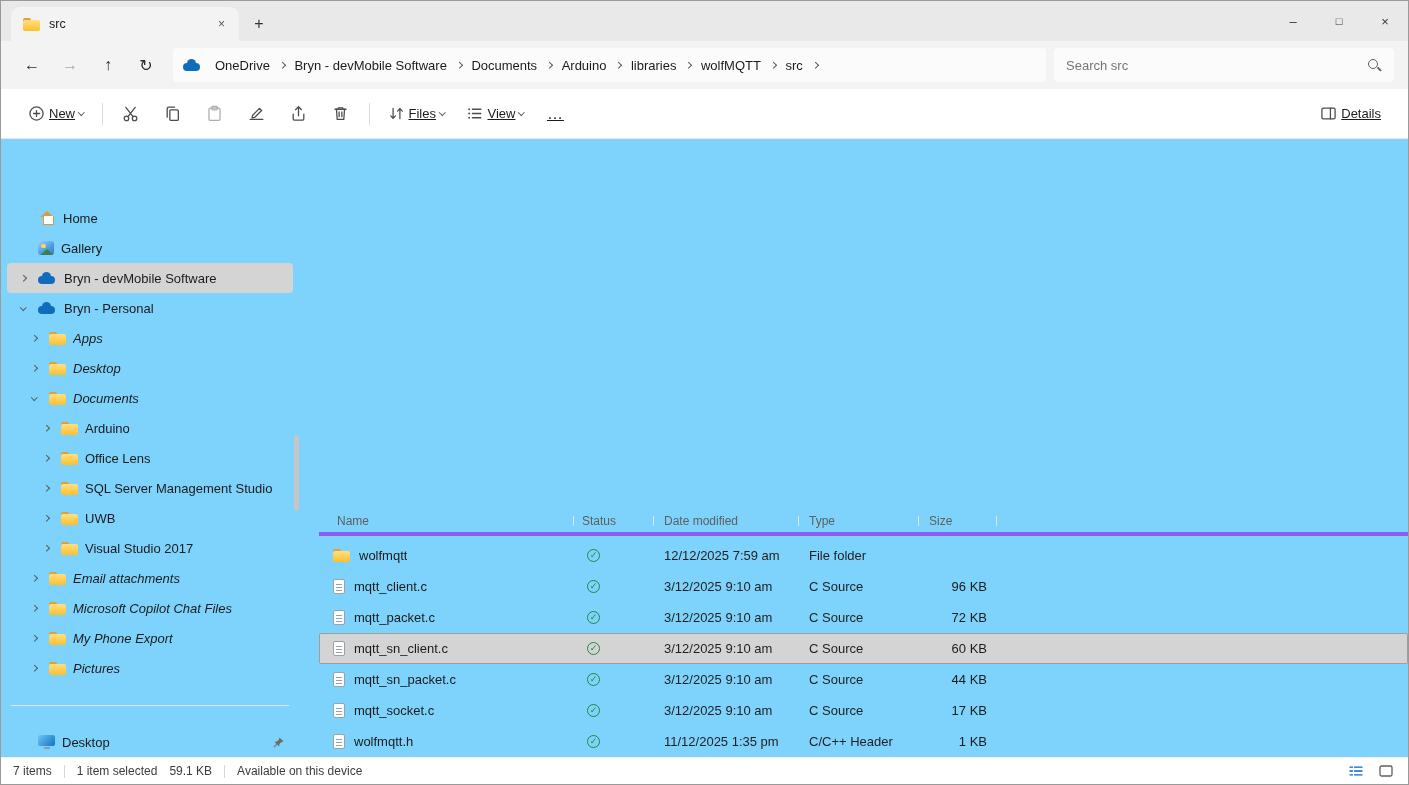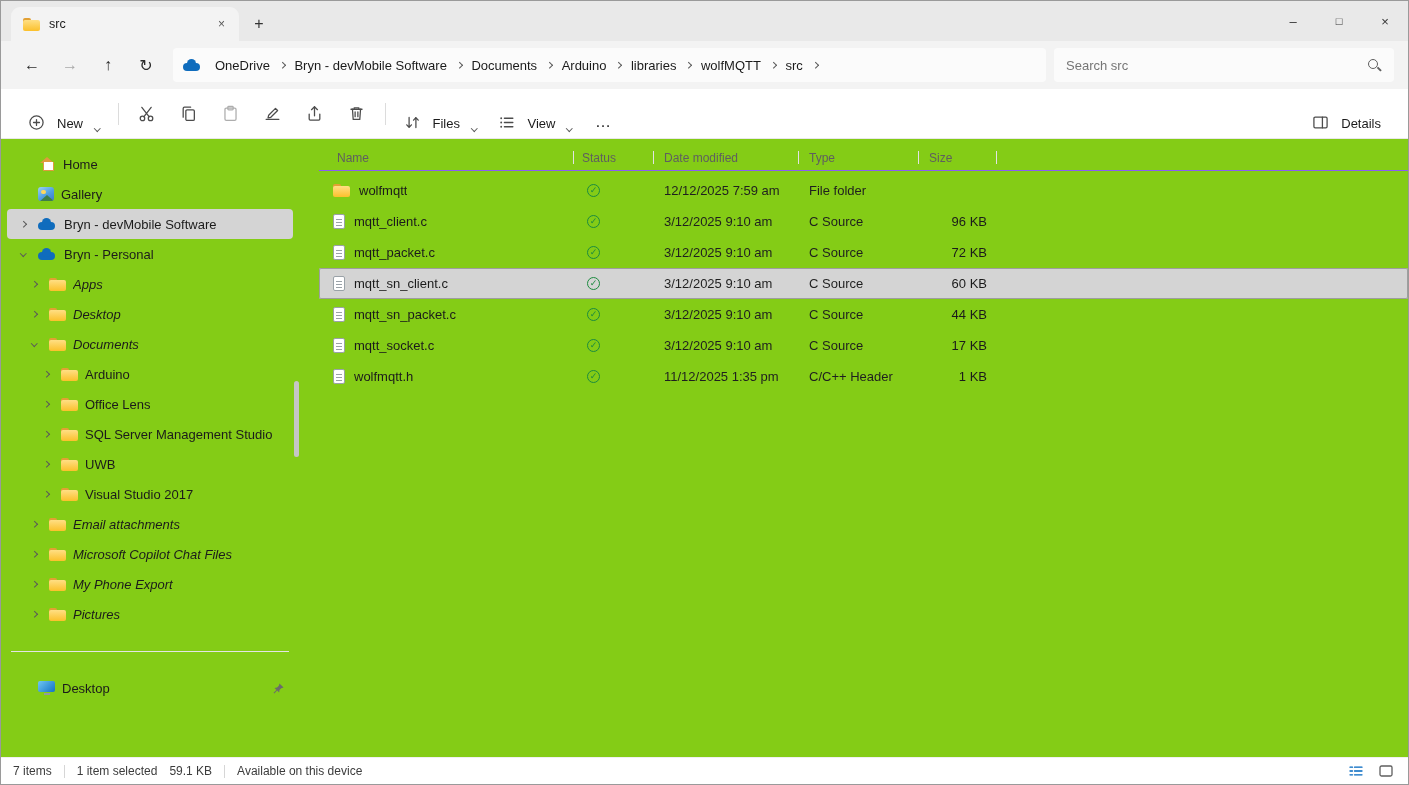--- a/index.html
+++ b/index.html
@@ -43,39 +43,39 @@
   .searchbox input::placeholder { color:#767676; }
   .search-ic { position:absolute; right:13px; top:10px; width:14px; height:14px; }
   .search-ic::before { content:""; position:absolute; left:1px; top:1px; width:8px; height:8px;
                        border:1.4px solid #5f5f5f; border-radius:50%; }
   .search-ic::after { content:""; position:absolute; left:10px; top:10px; width:4.5px; height:1.5px;
                       background:#5f5f5f; transform:rotate(45deg); }
 
   
   .toolbar { height:50px; background:#ffffff; border-bottom:1px solid #e8e8e8; display:flex;
              align-items:center; padding:0 16px; flex:none; }
-  .tool-btn { display:flex; align-items:flex-end; gap:12px; padding:0 11px; height:34px;
+  .tool-btn { display:flex; align-items:center; gap:4px; padding:0 11px; height:34px;
               border-radius:4px; font-size:13px; background:none; border:none; color:#1b1b1b;
-              font-family:inherit; }
+              font-family:inherit;text-decoration:underline; }
   .icon-btn { width:42px; height:34px; display:flex; align-items:center; justify-content:center;
               border-radius:4px; background:none; border:none; }
   .icon-btn.faded { opacity:.45; }
   .tdiv { width:1px; height:22px; background:#dcdcdc; margin:0 7px; flex:none; }
   .push-right { margin-left:auto; }
   .more-btn { font-size:16px; letter-spacing:1px; color:#1b1b1b; padding:0 12px; }
   .toolbar svg { stroke:#4c4c4c; fill:none; stroke-width:1.2; stroke-linecap:round; stroke-linejoin:round; }
 
   
   .chev { display:inline-block; width:5px; height:5px; border-right:1.3px solid #5a5a5a;
           border-bottom:1.3px solid #5a5a5a; transform:rotate(-45deg); flex:none; }
   .chev.chev-down { transform:rotate(45deg); margin-top:-3px; }
   .chev.sm { width:4.5px; height:4.5px; }
 
   
-  .content { flex:1; display:flex; overflow:hidden; background:#84cc16; }
+  .content { flex:1; display:flex; overflow:hidden; background:#7dd3fc;align-items:flex-end; }
 
   
   .sidebar { width:300px; flex:none; padding:10px 8px 0 6px; position:relative; overflow:hidden; }
   .side-item { height:30px; display:flex; align-items:center; gap:7px; border-radius:4px;
                font-size:13px; padding-right:8px; }
   .side-item.sel-true { background:#d4d4d4; }
   .chev-box { width:16px; flex:none; display:flex; justify-content:center; }
   .side-item .chev { width:4.5px; height:4.5px; }
   .side-item.exp-down .chev { transform:rotate(45deg); margin-top:-2px; }
   .side-item.exp-none .chev { visibility:hidden; }
@@ -136,21 +136,21 @@
                     background:#9aa2a8; box-shadow:0 3px 0 #9aa2a8, 0 6px 0 #9aa2a8; }
 
   .check-ic { width:13px; height:13px; border:1.4px solid #1c8b3f; border-radius:50%;
               color:#1c8b3f; font-size:9px; line-height:10px; text-align:center;
               font-weight:bold; display:inline-block; flex:none; }
   .check-ic::before { content:"✓"; }
 
   
   .main { flex:1; padding:6px 0 0 18px; position:relative; overflow:hidden; }
   .grid-header { display:grid; grid-template-columns:255px 80px 145px 120px 78px; height:26px;
-                 align-items:center; font-size:12px; color:#5f5f5f; border-bottom:1px solid #8b5cf6; }
+                 align-items:center; font-size:12px; color:#5f5f5f; border-bottom:4px solid #8b5cf6; }
   .gh-cell { position:relative; height:100%; display:flex; align-items:center; padding-left:10px; }
   .gh-cell::after { content:""; position:absolute; right:0; top:6px; bottom:6px; width:1px; background:#e3e3e3; }
   .gh-name { padding-left:18px; }
   .gh-status { padding-left:8px; }
   .rows { margin-top:4px; }
   .file-row { display:grid; grid-template-columns:255px 80px 145px 120px 78px; height:31px;
               align-items:center; font-size:13px; border-radius:2px; }
   .file-row.sel-true { background:#d4d4d4; box-shadow:inset 0 0 0 1px #9e9e9e; }
   .fr-name { display:flex; align-items:center; gap:9px; padding-left:14px; min-width:0; }
   .fr-label { white-space:nowrap; overflow:hidden; text-overflow:ellipsis; }

